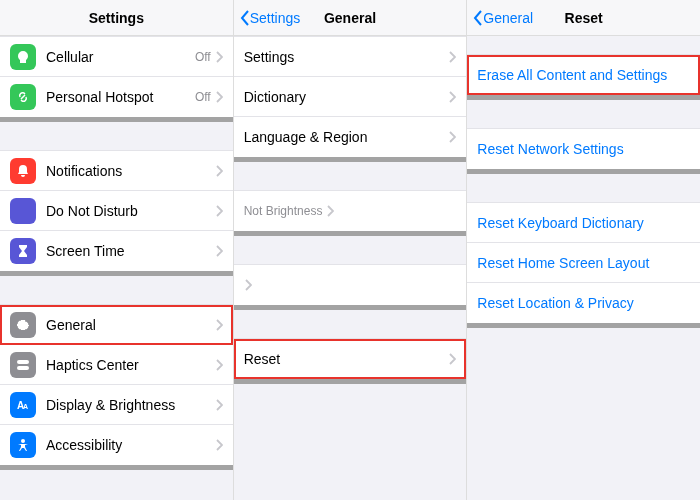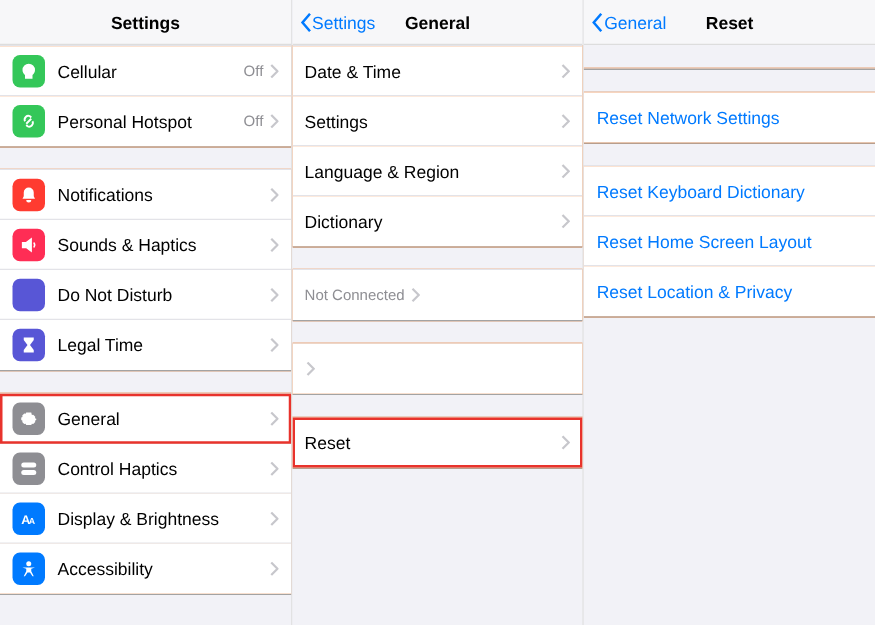--- a/index.html
+++ b/index.html
@@ -6,21 +6,21 @@
 body { font-family: -apple-system, "Helvetica Neue", Arial, sans-serif; background: #fff; width: 700px; height: 500px; overflow: hidden; }
 .container { display: flex; width: 700px; height: 500px; }
 .panel { flex: 1; border-right: 1px solid #ddd; background: #f2f2f7; overflow: hidden; display: flex; flex-direction: column; }
 .panel:last-child { border-right: none; }
 
 .navbar { height: 36px; display: flex; align-items: center; justify-content: center; position: relative; background: #f7f7f9; border-bottom: 1px solid #ddd; }
 .navbar .title { font-weight: 600; font-size: 14px; }
 .navbar .back { position: absolute; left: 6px; display: flex; align-items: center; color: #007aff; font-size: 14px; }
 .navbar .back svg { width: 10px; height: 16px; }
 
-.group { background: #f97316; border-top: 1px solid #e3e3e8; border-bottom: 1px solid #a3a3a3; margin-bottom: 17px; }
+.group { background: #4d7c0f; border-top: 1px solid #e3e3e8; border-bottom: 5px solid #a3a3a3; margin-bottom: 28px; }
 .row { height: 40px; display: flex; align-items: center; padding: 0 10px 0 10px; border-bottom: 1px solid #e3e3e8; position: relative; background: #fff; }
 .row:last-child { border-bottom: none; }
 .row .icon { width: 26px; height: 26px; border-radius: 6px; margin-right: 10px; display: flex; align-items: center; justify-content: center; flex-shrink: 0; }
 .row .label { font-size: 14px; flex: 1; color: #000; }
 .row .value { font-size: 12px; color: #8e8e93; margin-right: 4px; }
 .row .chev { color: #c7c7cc; }
 .row .chev svg { width: 8px; height: 12px; display: block; }
 
 .row.link .label { color: #007aff; }
 .row.highlight { outline: 2px solid #e8332c; outline-offset: -2px; z-index: 2; }
@@ -85,52 +85,39 @@
               </svg>
             </div>
             <div class="label">Notifications</div>
             <div class="chev">
               <svg viewBox="0 0 8 12">
                 <path d="M2 1l5 5-5 5" stroke="#c7c7cc" stroke-width="1.8" fill="none"></path>
               </svg>
             </div>
           </div>
           <div class="row">
-            <div class="icon i-pink">
-              <svg viewBox="0 0 16 16">
-                <path d="M3 6v4h3l4 3V3L6 6H3zm9 0a3 3 0 010 4" stroke="#fff" fill="#fff"></path>
-              </svg>
-            </div>
-            <div class="label">Sounds &amp; Haptics</div>
-            <div class="chev">
-              <svg viewBox="0 0 8 12">
-                <path d="M2 1l5 5-5 5" stroke="#c7c7cc" stroke-width="1.8" fill="none"></path>
-              </svg>
-            </div>
-          </div>
-          <div class="row">
             <div class="icon i-purple">
               <svg viewBox="0 0 16 16">
                 <path d="M10 2a6 6 0 100 12 5 5 0 010-12z"></path>
               </svg>
             </div>
             <div class="label">Do Not Disturb</div>
             <div class="chev">
               <svg viewBox="0 0 8 12">
                 <path d="M2 1l5 5-5 5" stroke="#c7c7cc" stroke-width="1.8" fill="none"></path>
               </svg>
             </div>
           </div>
           <div class="row">
             <div class="icon i-indigo">
               <svg viewBox="0 0 16 16">
                 <path d="M4 2h8v2l-3 4 3 4v2H4v-2l3-4-3-4V2z"></path>
               </svg>
             </div>
-            <div class="label">Legal Time</div>
+            <div class="label">Screen Time</div>
             <div class="chev">
               <svg viewBox="0 0 8 12">
                 <path d="M2 1l5 5-5 5" stroke="#c7c7cc" stroke-width="1.8" fill="none"></path>
               </svg>
             </div>
           </div>
         </div>
       <div class="group" id="p1g3">
           <div class="row highlight">
             <div class="icon i-gray">
@@ -145,21 +132,21 @@
               </svg>
             </div>
           </div>
           <div class="row">
             <div class="icon i-gray">
               <svg viewBox="0 0 16 16">
                 <rect x="2" y="3" width="12" height="4" rx="2"></rect>
                 <rect x="2" y="9" width="12" height="4" rx="2"></rect>
               </svg>
             </div>
-            <div class="label">Control Haptics</div>
+            <div class="label">Haptics Center</div>
             <div class="chev">
               <svg viewBox="0 0 8 12">
                 <path d="M2 1l5 5-5 5" stroke="#c7c7cc" stroke-width="1.8" fill="none"></path>
               </svg>
             </div>
           </div>
           <div class="row">
             <div class="icon i-blue">
               <svg viewBox="0 0 16 16">
                 <text x="2" y="12" font-size="10" fill="#fff" font-weight="bold">A</text>
@@ -197,55 +184,47 @@
         <svg viewBox="0 0 10 16">
             <path d="M8 1 L2 8 L8 15" stroke="#007aff" stroke-width="2" fill="none"></path>
           </svg>
         <span>Settings</span>
       </div>
       <div class="title">General</div>
     </div>
     <div class="content">
       <div class="group" id="p2g1">
           <div class="row">
-            <div class="label">Date &amp; Time</div>
-            <div class="chev">
-              <svg viewBox="0 0 8 12">
-                <path d="M2 1l5 5-5 5" stroke="#c7c7cc" stroke-width="1.8" fill="none"></path>
-              </svg>
-            </div>
-          </div>
-          <div class="row">
             <div class="label">Settings</div>
             <div class="chev">
               <svg viewBox="0 0 8 12">
                 <path d="M2 1l5 5-5 5" stroke="#c7c7cc" stroke-width="1.8" fill="none"></path>
               </svg>
             </div>
           </div>
           <div class="row">
+            <div class="label">Dictionary</div>
+            <div class="chev">
+              <svg viewBox="0 0 8 12">
+                <path d="M2 1l5 5-5 5" stroke="#c7c7cc" stroke-width="1.8" fill="none"></path>
+              </svg>
+            </div>
+          </div>
+          <div class="row">
             <div class="label">Language &amp; Region</div>
             <div class="chev">
               <svg viewBox="0 0 8 12">
                 <path d="M2 1l5 5-5 5" stroke="#c7c7cc" stroke-width="1.8" fill="none"></path>
               </svg>
             </div>
           </div>
-          <div class="row">
-            <div class="label">Dictionary</div>
-            <div class="chev">
-              <svg viewBox="0 0 8 12">
-                <path d="M2 1l5 5-5 5" stroke="#c7c7cc" stroke-width="1.8" fill="none"></path>
-              </svg>
-            </div>
-          </div>
         </div>
       <div class="group" id="p2g2">
           <div class="row">
-            <div class="value">Not Connected</div>
+            <div class="value">Not Brightness</div>
             <div class="chev">
               <svg viewBox="0 0 8 12">
                 <path d="M2 1l5 5-5 5" stroke="#c7c7cc" stroke-width="1.8" fill="none"></path>
               </svg>
             </div>
           </div>
         </div>
       <div class="group" id="p2g3">
           <div class="row">
             <div class="chev">
@@ -274,20 +253,23 @@
         <svg viewBox="0 0 10 16">
             <path d="M8 1 L2 8 L8 15" stroke="#007aff" stroke-width="2" fill="none"></path>
           </svg>
         <span>General</span>
       </div>
       <div class="title">Reset</div>
     </div>
     <div class="content">
       <div style="height:18px"></div>
       <div class="group" id="p3g1">
+          <div class="row link highlight">
+            <div class="label">Erase All Content and Settings</div>
+          </div>
         </div>
       <div class="group" id="p3g2">
           <div class="row link">
             <div class="label">Reset Network Settings</div>
           </div>
         </div>
       <div class="group" id="p3g3">
           <div class="row link">
             <div class="label">Reset Keyboard Dictionary</div>
           </div>

